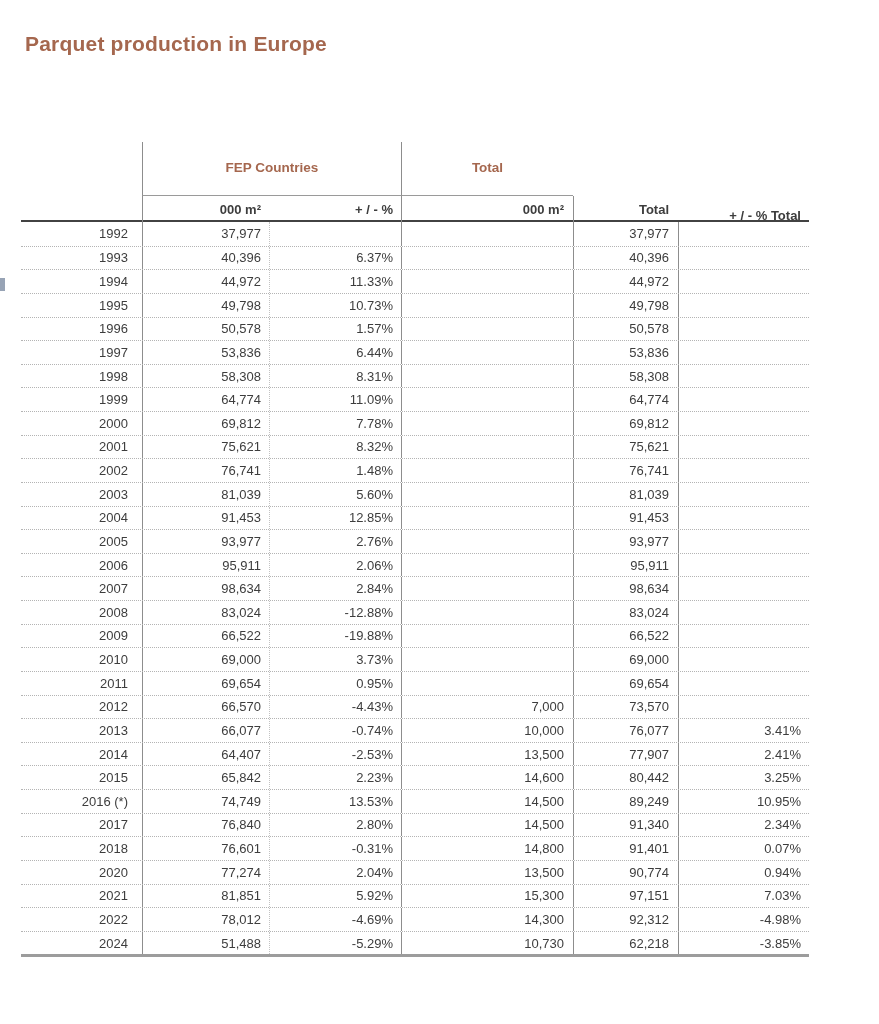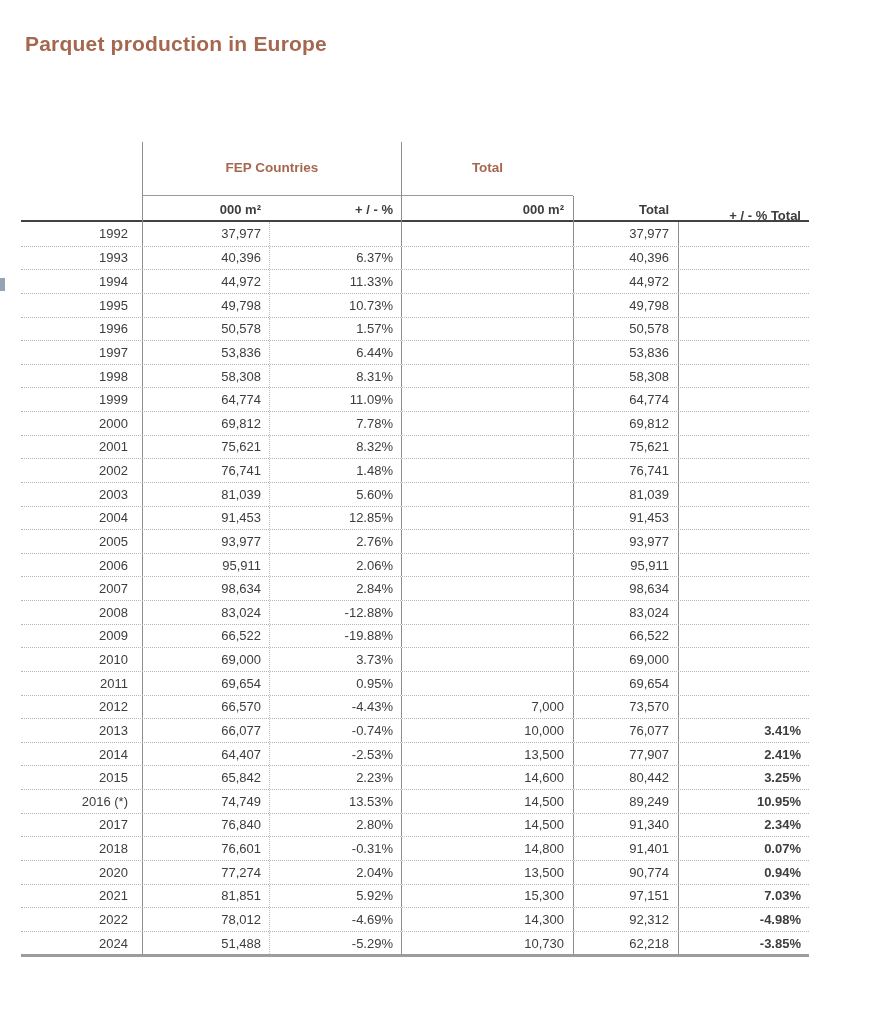--- a/index.html
+++ b/index.html
@@ -68,21 +68,21 @@
   .trow + .trow{border-top:1px dotted var(--line-dot);}
   .cell{
     display:flex;align-items:center;justify-content:flex-end;
     font-size:13px;color:var(--text);white-space:nowrap;
   }
   .cell.c0{padding-right:14px;}
   .cell.c1{border-left:1px solid var(--line-solid);padding-right:8px;}
   .cell.c2{border-left:1px dotted #c2c2c2;padding-right:8px;}
   .cell.c3{border-left:1px solid var(--line-solid);padding-right:9px;}
   .cell.c4{border-left:1px solid var(--line-solid);padding-right:9px;}
-  .cell.c5{border-left:1px solid var(--line-solid);padding-right:8px;font-weight:bold;}
+  .cell.c5{border-left:1px solid var(--line-solid);padding-right:8px;}
 </style>
 </head>
 <body>
 
 <h1 class="page-title">Parquet production in Europe</h1>
 
 <div class="edge-fragment"></div>
 
 <div class="tbl">
 

